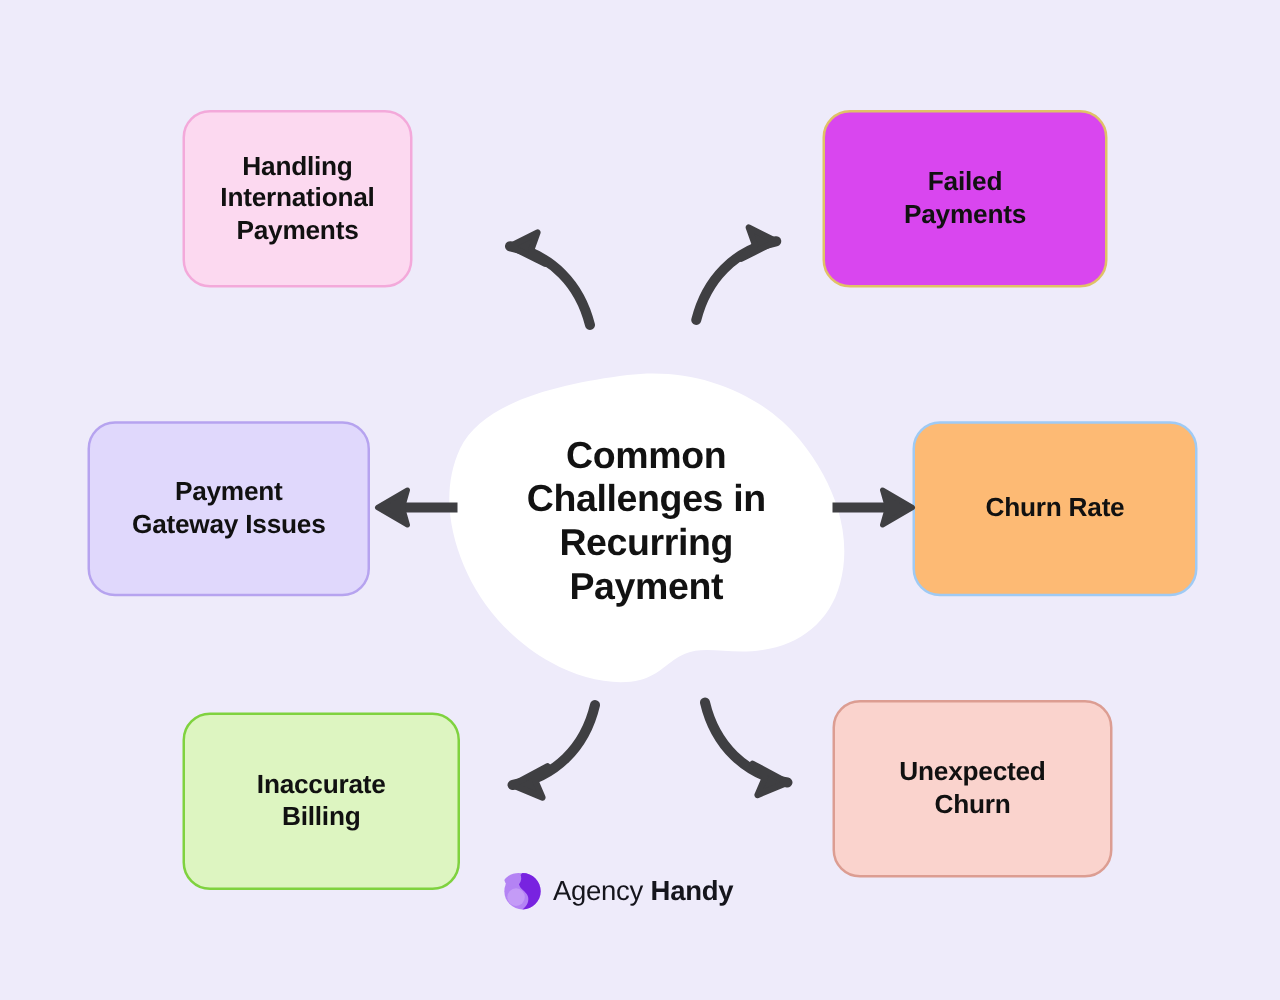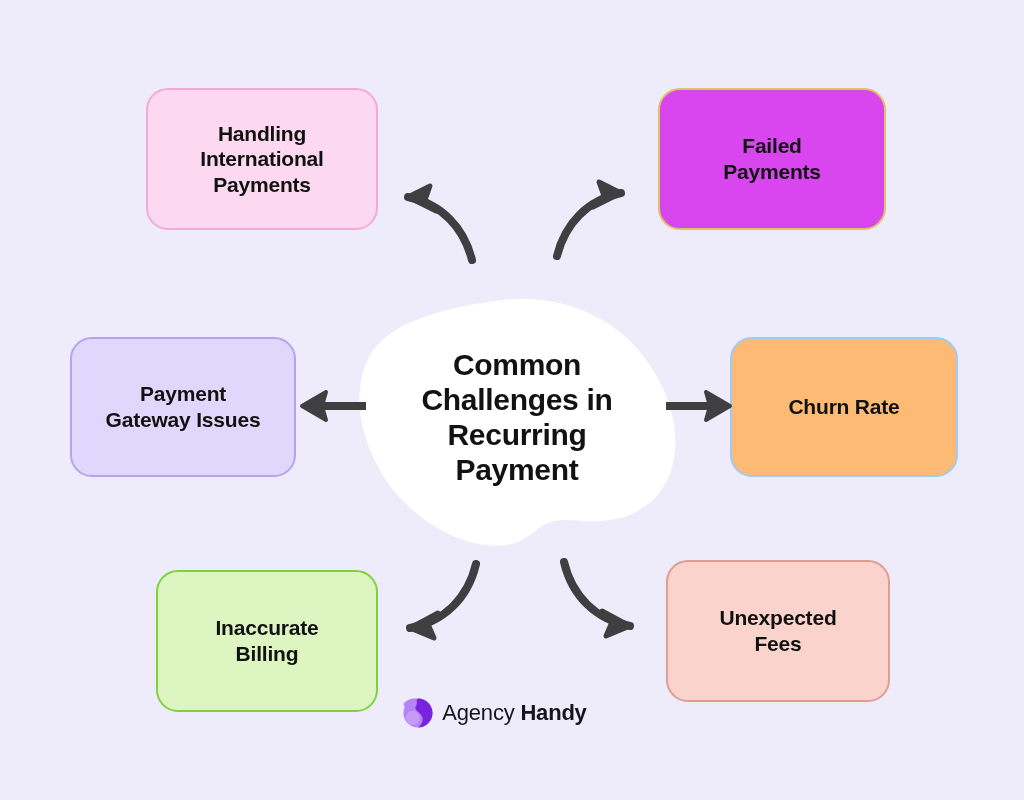--- a/index.html
+++ b/index.html
@@ -71,38 +71,38 @@
     font-size: 21px;
     font-weight: bold;
     line-height: 1.22;
     color: #111111;
     letter-spacing: -0.2px;
     white-space: pre-line;
     padding: 6px 14px;
   }
 
   #node-handling-international-payments {
-    left: 146px;  top: 88px;  width: 232px; height: 142px;
+    left: 146px;  top: 88px;  width: 184px; height: 142px;
     background: #fcd9f0; border-color: #f3a9da;
   }
   #node-failed-payments {
     left: 658px;  top: 88px;  width: 228px; height: 142px;
     background: #d946ef; border-color: #e0c166;
   }
   #node-payment-gateway-issues {
     left: 70px;   top: 337px; width: 226px; height: 140px;
     background: #e0d8fc; border-color: #b6a3ef;
   }
   #node-churn-rate {
     left: 730px;  top: 337px; width: 228px; height: 140px;
     background: #fdba74; border-color: #9fcaf4; border-radius: 22px;
   }
   #node-inaccurate-billing {
     left: 146px;  top: 570px; width: 222px; height: 142px;
-    background: #ddf5c1; border-color: #7fd23f; margin-left: 10px;
+    background: #ddf5c1; border-color: #7fd23f;
   }
   #node-unexpected-fees {
     left: 666px;  top: 560px; width: 224px; height: 142px;
     background: #fad3cd; border-color: #dc9d92;
   }
 
   
   .arrow {
     position: absolute;
   }
@@ -170,21 +170,21 @@
 
   <div class="node" id="node-payment-gateway-issues">Payment
 Gateway Issues</div>
 
   <div class="node" id="node-churn-rate">Churn Rate</div>
 
   <div class="node" id="node-inaccurate-billing">Inaccurate
 Billing</div>
 
   <div class="node" id="node-unexpected-fees">Unexpected
-Fees</div>
+Churn</div>
 
   <div class="arrow" id="arrow-to-handling-international-payments">
     <svg viewBox="0 0 106 80" xmlns="http://www.w3.org/2000/svg">
       <path d="M94,78 C86,46 64,22 30,15" stroke="#3F3F42" stroke-width="8" stroke-linecap="round" fill="none"></path>
       <path d="M30,15 L52,4 L47,18 L58,29 Z" fill="#3F3F42"></path>
       <path d="M30,15 L52,4 L47,18 L58,29 Z" stroke="#3F3F42" stroke-width="5" stroke-linejoin="round" fill="#3F3F42"></path>
     </svg>
   </div>
 
   <div class="arrow" id="arrow-to-failed-payments">

